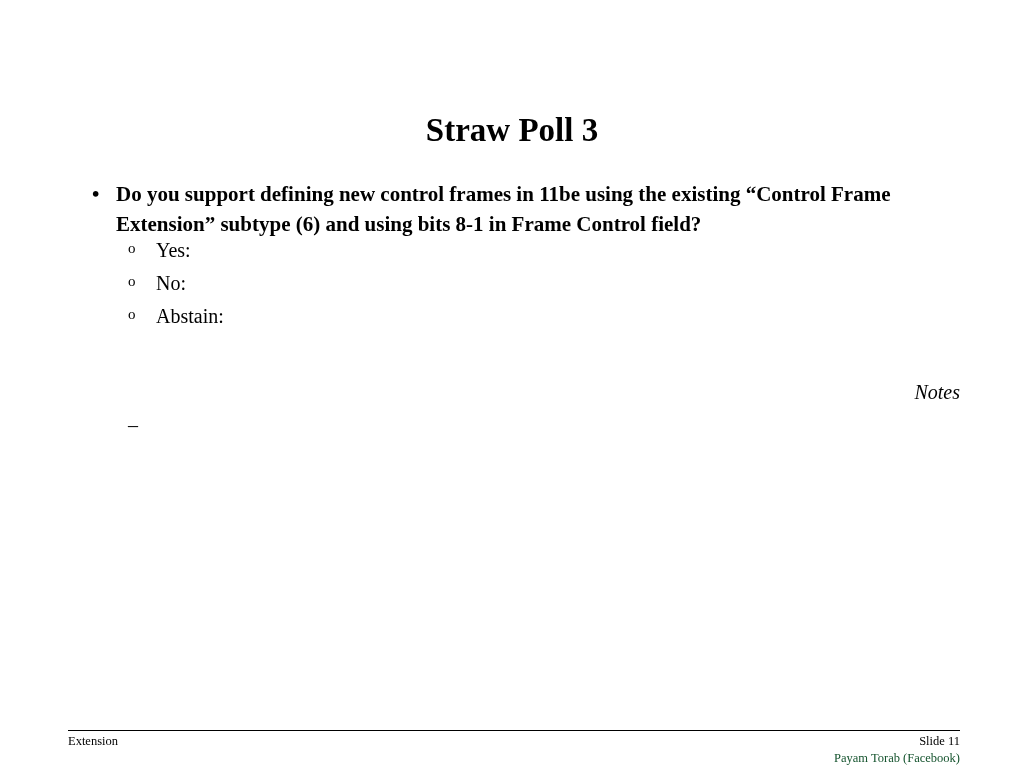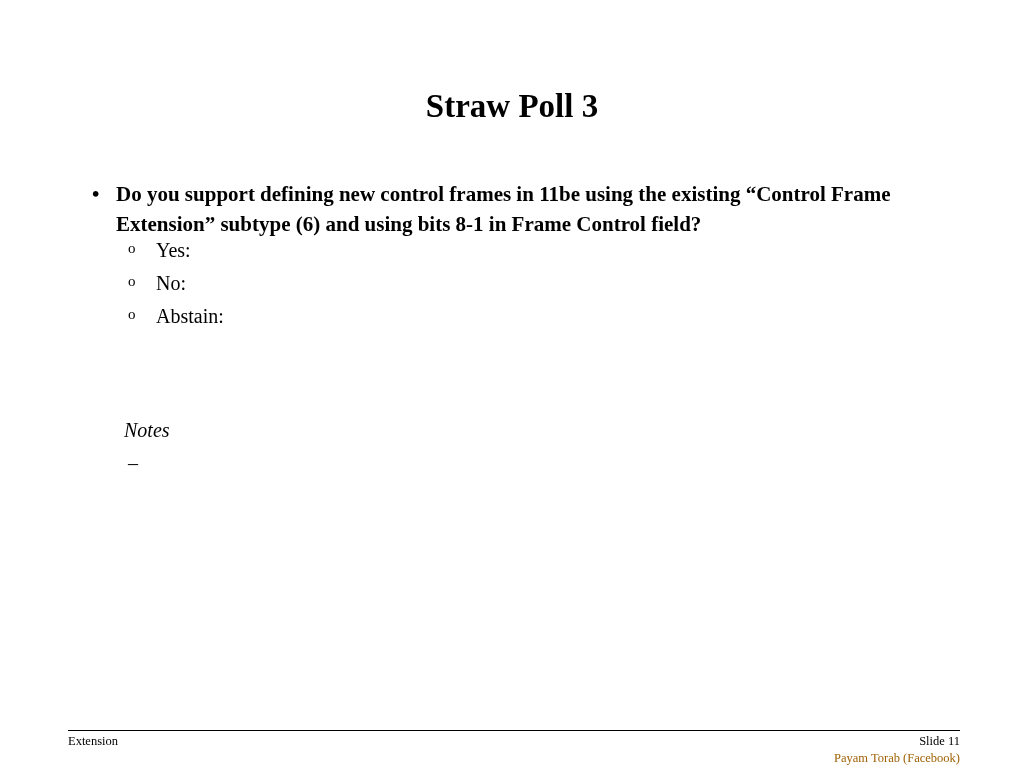--- a/index.html
+++ b/index.html
@@ -49,21 +49,21 @@
     left: 0;
     top: 33px;
     width: 892px;
     border-top: 1.6px solid #000;
   }
 
   
   .slide-title {
     position: absolute;
     left: 0;
-    top: 88px;
+    top: 112px;
     width: 1024px;
     text-align: center;
     font-size: 33px;
     font-weight: bold;
   }
 
   
   .body {
     position: absolute;
     left: 68px;
@@ -111,21 +111,22 @@
     top: 1px;
     font-size: 15px;
     font-weight: normal;
   }
 
   .options {
     margin-top: 39px;
   }
 
   .notes-block {
-    margin-top: 92px;
+    margin-top: 54px;
+    text-align: right;
   }
   .notes-title {
     padding-left: 56px;
     font-size: 20px;
     font-style: italic;
     line-height: 1.2;
   }
   li.bullet3 {
     position: relative;
     padding-left: 88px;
@@ -169,21 +170,21 @@
     top: 0;
     width: 892px;
     text-align: right;
     font-size: 12.5px;
   }
   .footer-right {
     position: absolute;
     right: 0;
     top: 17px;
     font-size: 12.5px;
-    color: #a16207;
+    color: #14532d;
   }
 </style>
 </head>
 <body>
 
 <div class="slide">
 
 
   <div class="slide-title">Straw Poll 3</div>
 

